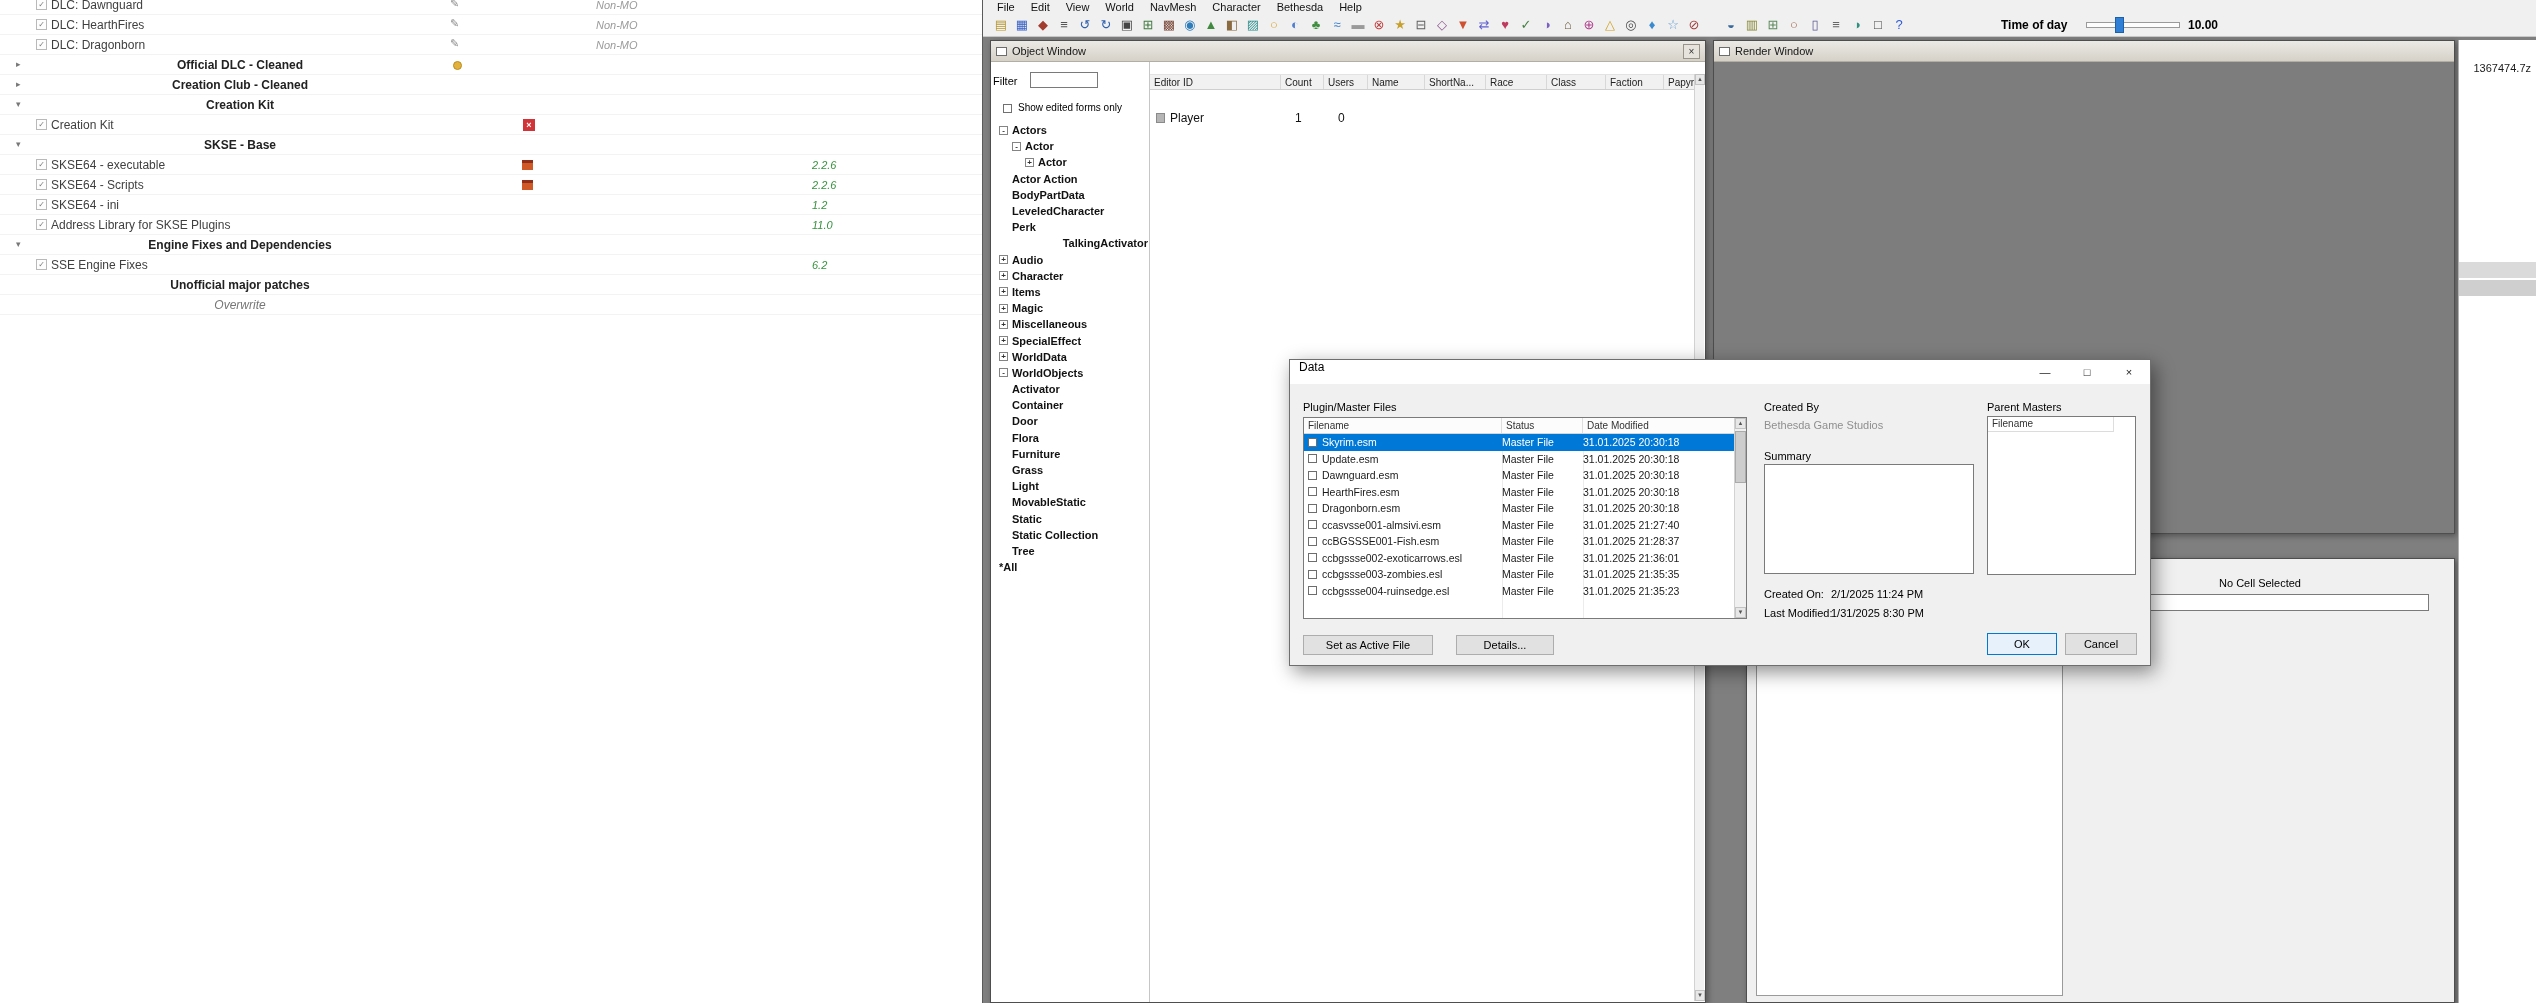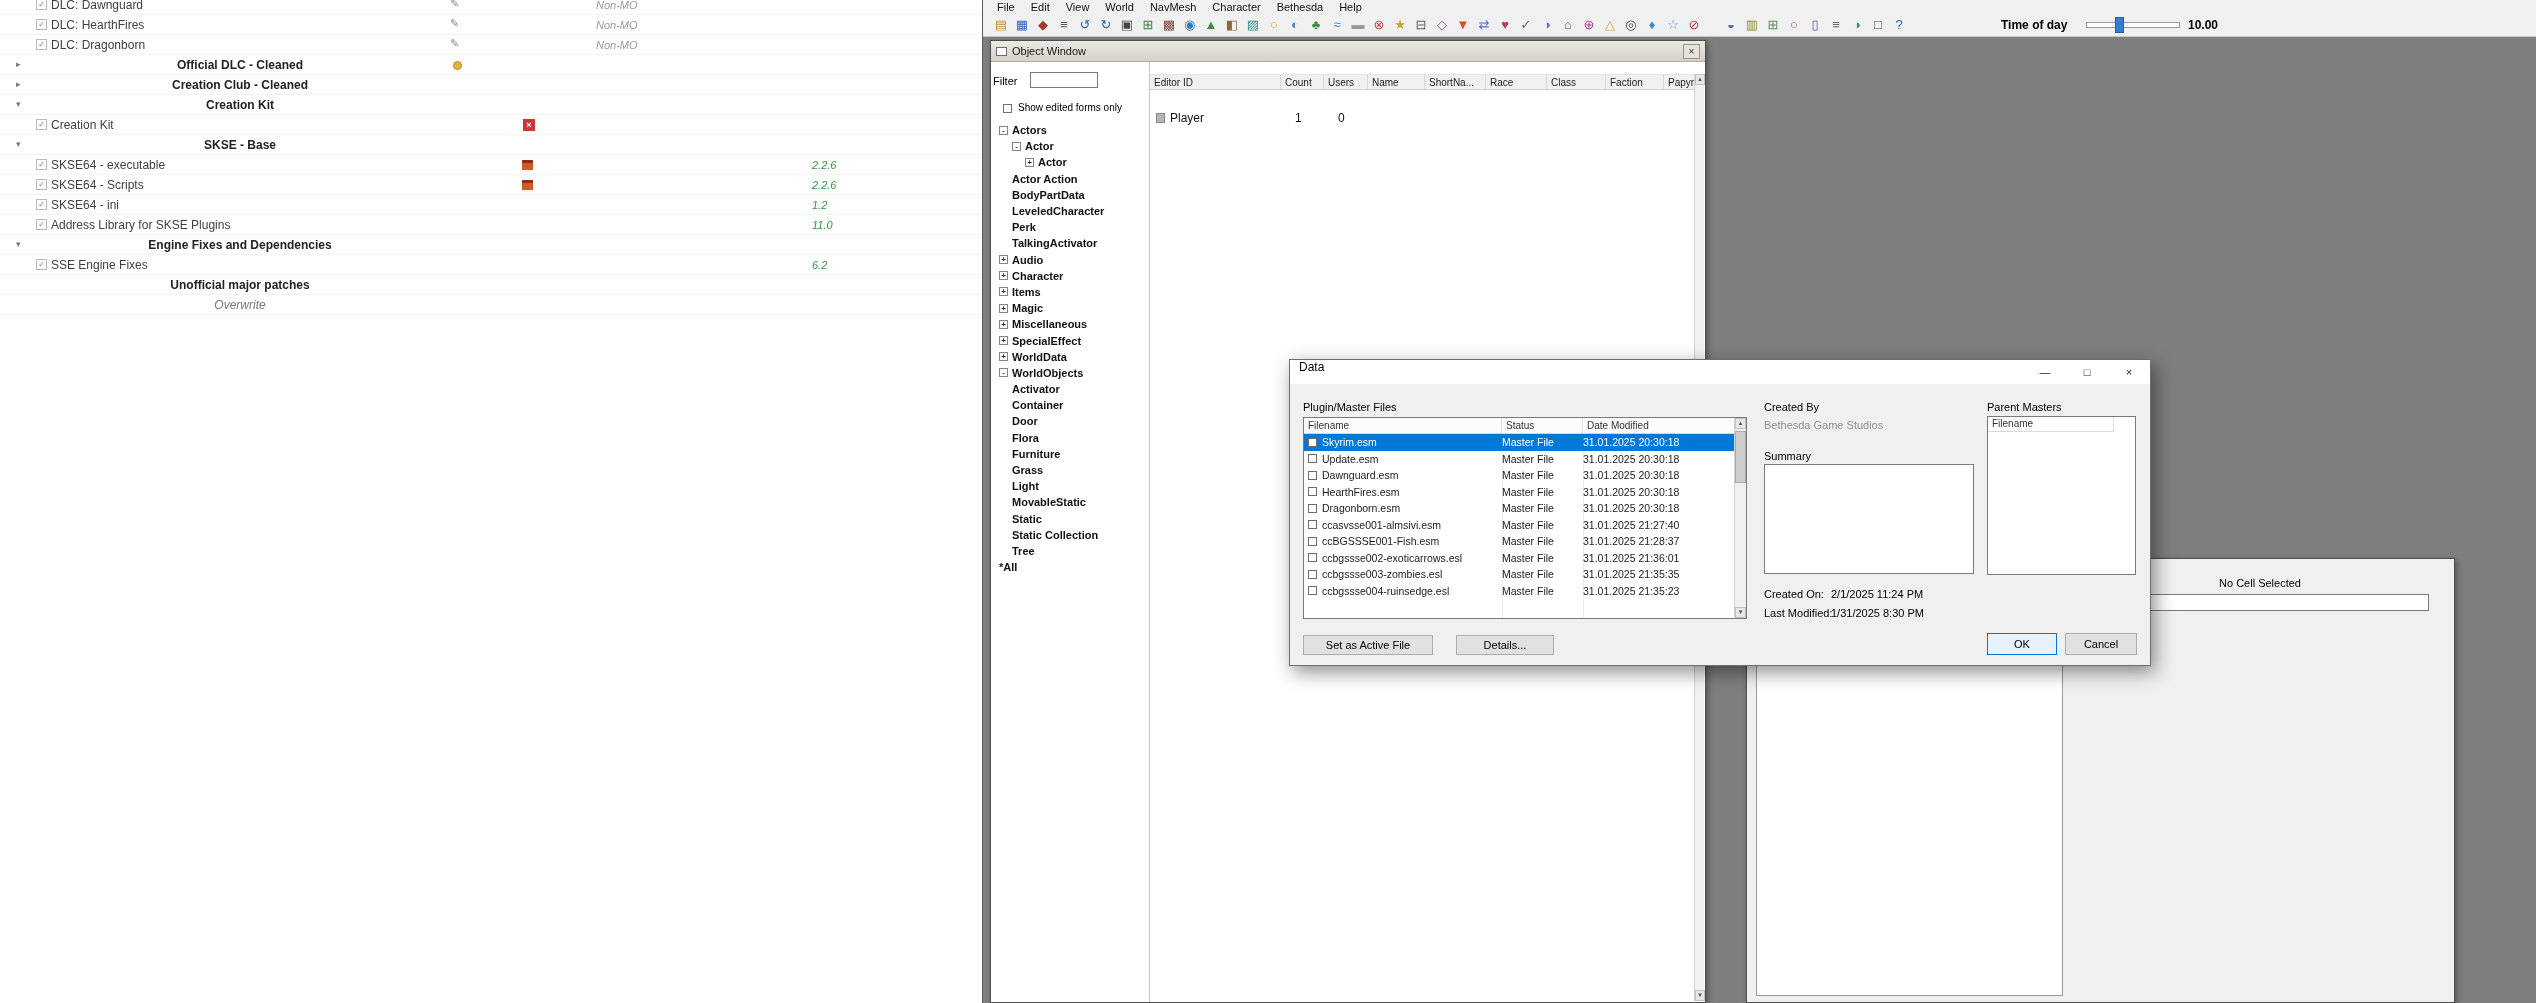--- a/index.html
+++ b/index.html
@@ -256,20 +256,26 @@
       <span class="tbico" style="left: 760px; color: rgb(138, 138, 58);">▥</span>
       <span class="tbico" style="left: 781px; color: rgb(90, 138, 90);">⊞</span>
       <span class="tbico" style="left: 802px; color: rgb(154, 90, 58);">○</span>
       <span class="tbico" style="left: 823px; color: rgb(90, 90, 154);">▯</span>
       <span class="tbico" style="left: 844px; color: rgb(102, 102, 102);">≡</span>
       <span class="tbico" style="left: 865px; color: rgb(47, 143, 127);">◑</span>
       <span class="tbico" style="left: 886px; color: rgb(68, 68, 68);">□</span>
       <span class="tbico" style="left: 907px; color: rgb(46, 91, 215);">?</span>
     </div>
 
+  <div id="render-window" class="win">
+    <div class="win-title">
+      <span class="wicon"></span>
+      <span class="t">Render Window</span>
+    </div>
+  </div>
 
   <div id="object-window" class="win">
     <div class="win-title">
       <span class="wicon"></span>
       <span class="t">Object Window</span>
       <span class="win-close">×</span>
     </div>
     <span id="ow-filter-label">Filter</span>
     <input id="ow-filter-input" value="" style="">
     <span id="ow-check"></span>
@@ -292,21 +298,21 @@
         </div>
         <div class="tree-item" style="padding-left: 19px;">
           <span class="tree-label">BodyPartData</span>
         </div>
         <div class="tree-item" style="padding-left: 19px;">
           <span class="tree-label">LeveledCharacter</span>
         </div>
         <div class="tree-item" style="padding-left: 19px;">
           <span class="tree-label">Perk</span>
         </div>
-        <div class="tree-item" style="padding-left: 19px;">
+        <div class="tree-item" style="padding-left: 19px; justify-content: flex-end;">
           <span class="tree-label">TalkingActivator</span>
         </div>
         <div class="tree-item" style="padding-left: 6px;">
           <span class="tree-box">+</span>
           <span class="tree-label">Audio</span>
         </div>
         <div class="tree-item" style="padding-left: 6px;">
           <span class="tree-box">+</span>
           <span class="tree-label">Character</span>
         </div>
@@ -397,20 +403,25 @@
       <span class="sb-btn" style="bottom:0">▼</span>
     </div>
   </div>
 
   <div id="cell-view" class="win">
     <span id="cv-nocell">No Cell Selected</span>
     <div id="cv-combo"></div>
     <div id="cv-left"></div>
   </div>
 
+  <div id="bg-strip">
+    <span class="fname">1367474.7z</span>
+    <div class="bg-bar" style="top:222px;background:#dadada"></div>
+    <div class="bg-bar" style="top:240px;background:#cfcfcf"></div>
+  </div>
 
   <div id="data-dialog">
     <div id="dd-titlebar">
       <span id="dd-title">Data</span>
       <span class="dd-cap">—</span>
       <span class="dd-cap">□</span>
       <span class="dd-cap">×</span>
     </div>
     <span id="dd-plugin-label">Plugin/Master Files</span>
     <div id="dd-list">

